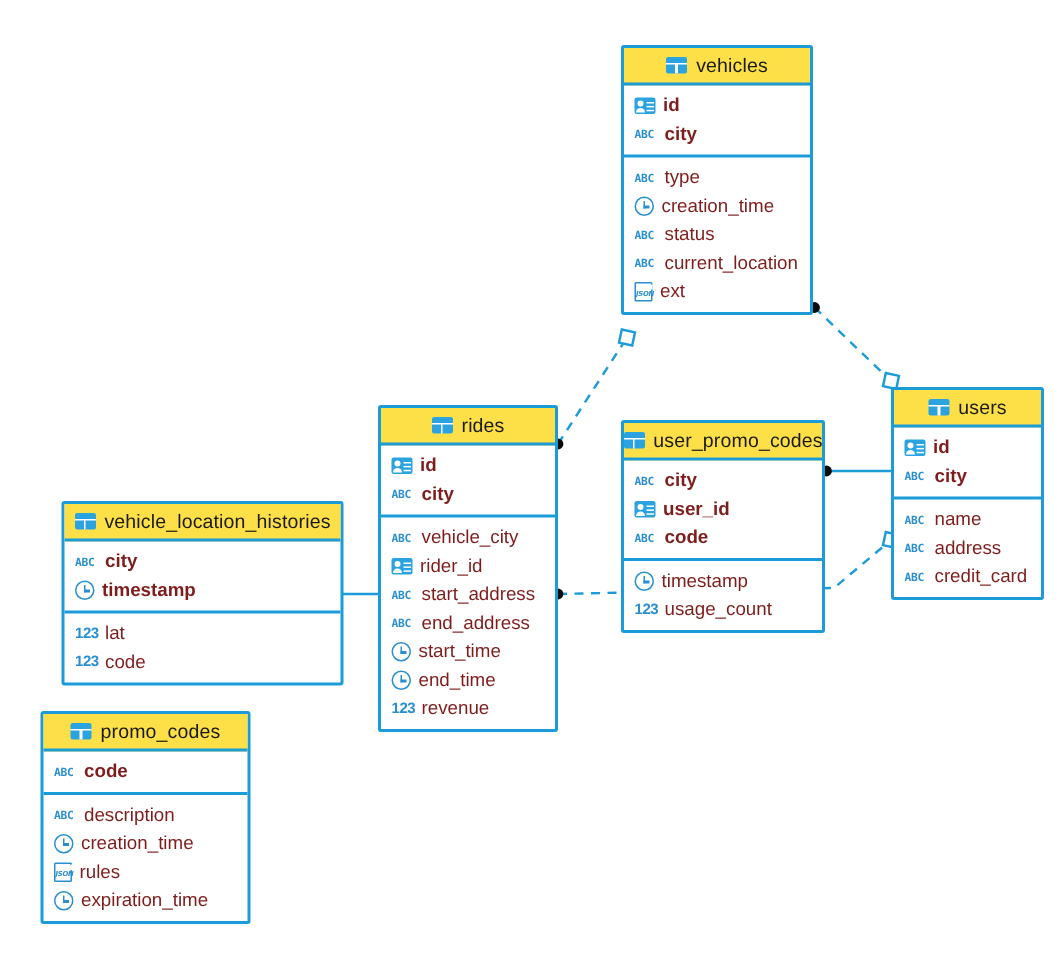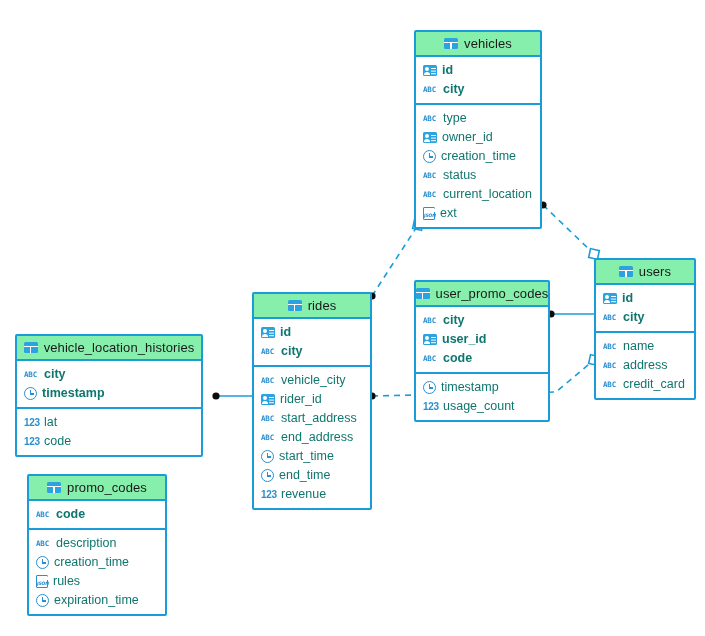--- a/index.html
+++ b/index.html
@@ -19,36 +19,36 @@
     box-sizing:border-box;
     background:#ffffff;
     border:2px solid #1b9bd8;
     border-radius:2px;
   }
   .thead{
     box-sizing:border-box;
     height:25px;
     display:flex;align-items:center;justify-content:center;gap:6px;
     border-bottom:2px solid #1b9bd8;
-    background:#86efac;
+    background:#fde047;
     padding:0 6px;
   }
   .tname{
     font-size:13px;color:#1a1a1a;white-space:nowrap;letter-spacing:.1px;
   }
   .section{padding:4px 0 4px 0;}
   .section.keys{border-bottom:2px solid #1b9bd8;}
   .row{
     box-sizing:border-box;
     height:19px;
     display:flex;align-items:center;gap:5px;
     padding:0 7px;
     white-space:nowrap;
   }
-  .fname{font-size:12.5px;color:#0f766e;line-height:1;}
+  .fname{font-size:12.5px;color:#7f1d1d;line-height:1;}
   .row.pk .fname{font-weight:bold;}
 
   
   .ic{flex:0 0 auto;display:inline-block;position:relative;}
 
   
   .ic-grid{width:14px;height:11px;background:#2aa3e0;border-radius:1.5px;}
   .ic-grid::before{content:"";position:absolute;left:0;top:3.5px;width:14px;height:1.6px;background:#fff;}
   .ic-grid::after{content:"";position:absolute;left:6.2px;top:3.5px;width:1.6px;height:7.5px;background:#fff;}
 
@@ -132,26 +132,20 @@
           <span class="ic ic-abc">ABC</span>
           <span class="fname">city</span>
         </div>
       </div>
       <div class="section">
         <div class="row">
           <span class="ic ic-abc">ABC</span>
           <span class="fname">type</span>
         </div>
         <div class="row">
-          <span class="ic ic-key">
-            <i></i>
-          </span>
-          <span class="fname">owner_id</span>
-        </div>
-        <div class="row">
           <span class="ic ic-clock"></span>
           <span class="fname">creation_time</span>
         </div>
         <div class="row">
           <span class="ic ic-abc">ABC</span>
           <span class="fname">status</span>
         </div>
         <div class="row">
           <span class="ic ic-abc">ABC</span>
           <span class="fname">current_location</span>
@@ -221,21 +215,21 @@
         <div class="row">
           <span class="ic ic-abc">ABC</span>
           <span class="fname">address</span>
         </div>
         <div class="row">
           <span class="ic ic-abc">ABC</span>
           <span class="fname">credit_card</span>
         </div>
       </div>
     </div>
-    <div class="table" style="left: 252px; top: 292px; width: 120px;">
+    <div class="table" style="left: 252px; top: 270px; width: 120px;">
       <div class="thead">
         <span class="ic ic-grid"></span>
         <span class="tname">rides</span>
       </div>
       <div class="section keys">
         <div class="row pk">
           <span class="ic ic-key">
             <i></i>
           </span>
           <span class="fname">id</span>
@@ -271,21 +265,21 @@
         <div class="row">
           <span class="ic ic-clock"></span>
           <span class="fname">end_time</span>
         </div>
         <div class="row">
           <span class="ic ic-num">123</span>
           <span class="fname">revenue</span>
         </div>
       </div>
     </div>
-    <div class="table" style="left: 15px; top: 334px; width: 188px;">
+    <div class="table" style="left: 41px; top: 334px; width: 188px;">
       <div class="thead">
         <span class="ic ic-grid"></span>
         <span class="tname">vehicle_location_histories</span>
       </div>
       <div class="section keys">
         <div class="row pk">
           <span class="ic ic-abc">ABC</span>
           <span class="fname">city</span>
         </div>
         <div class="row pk">

